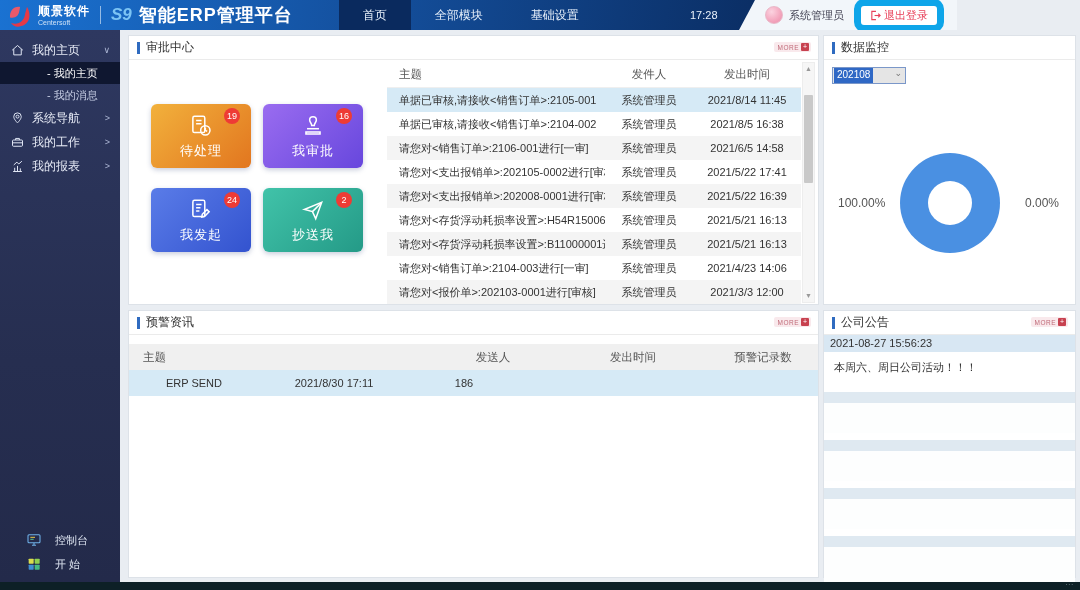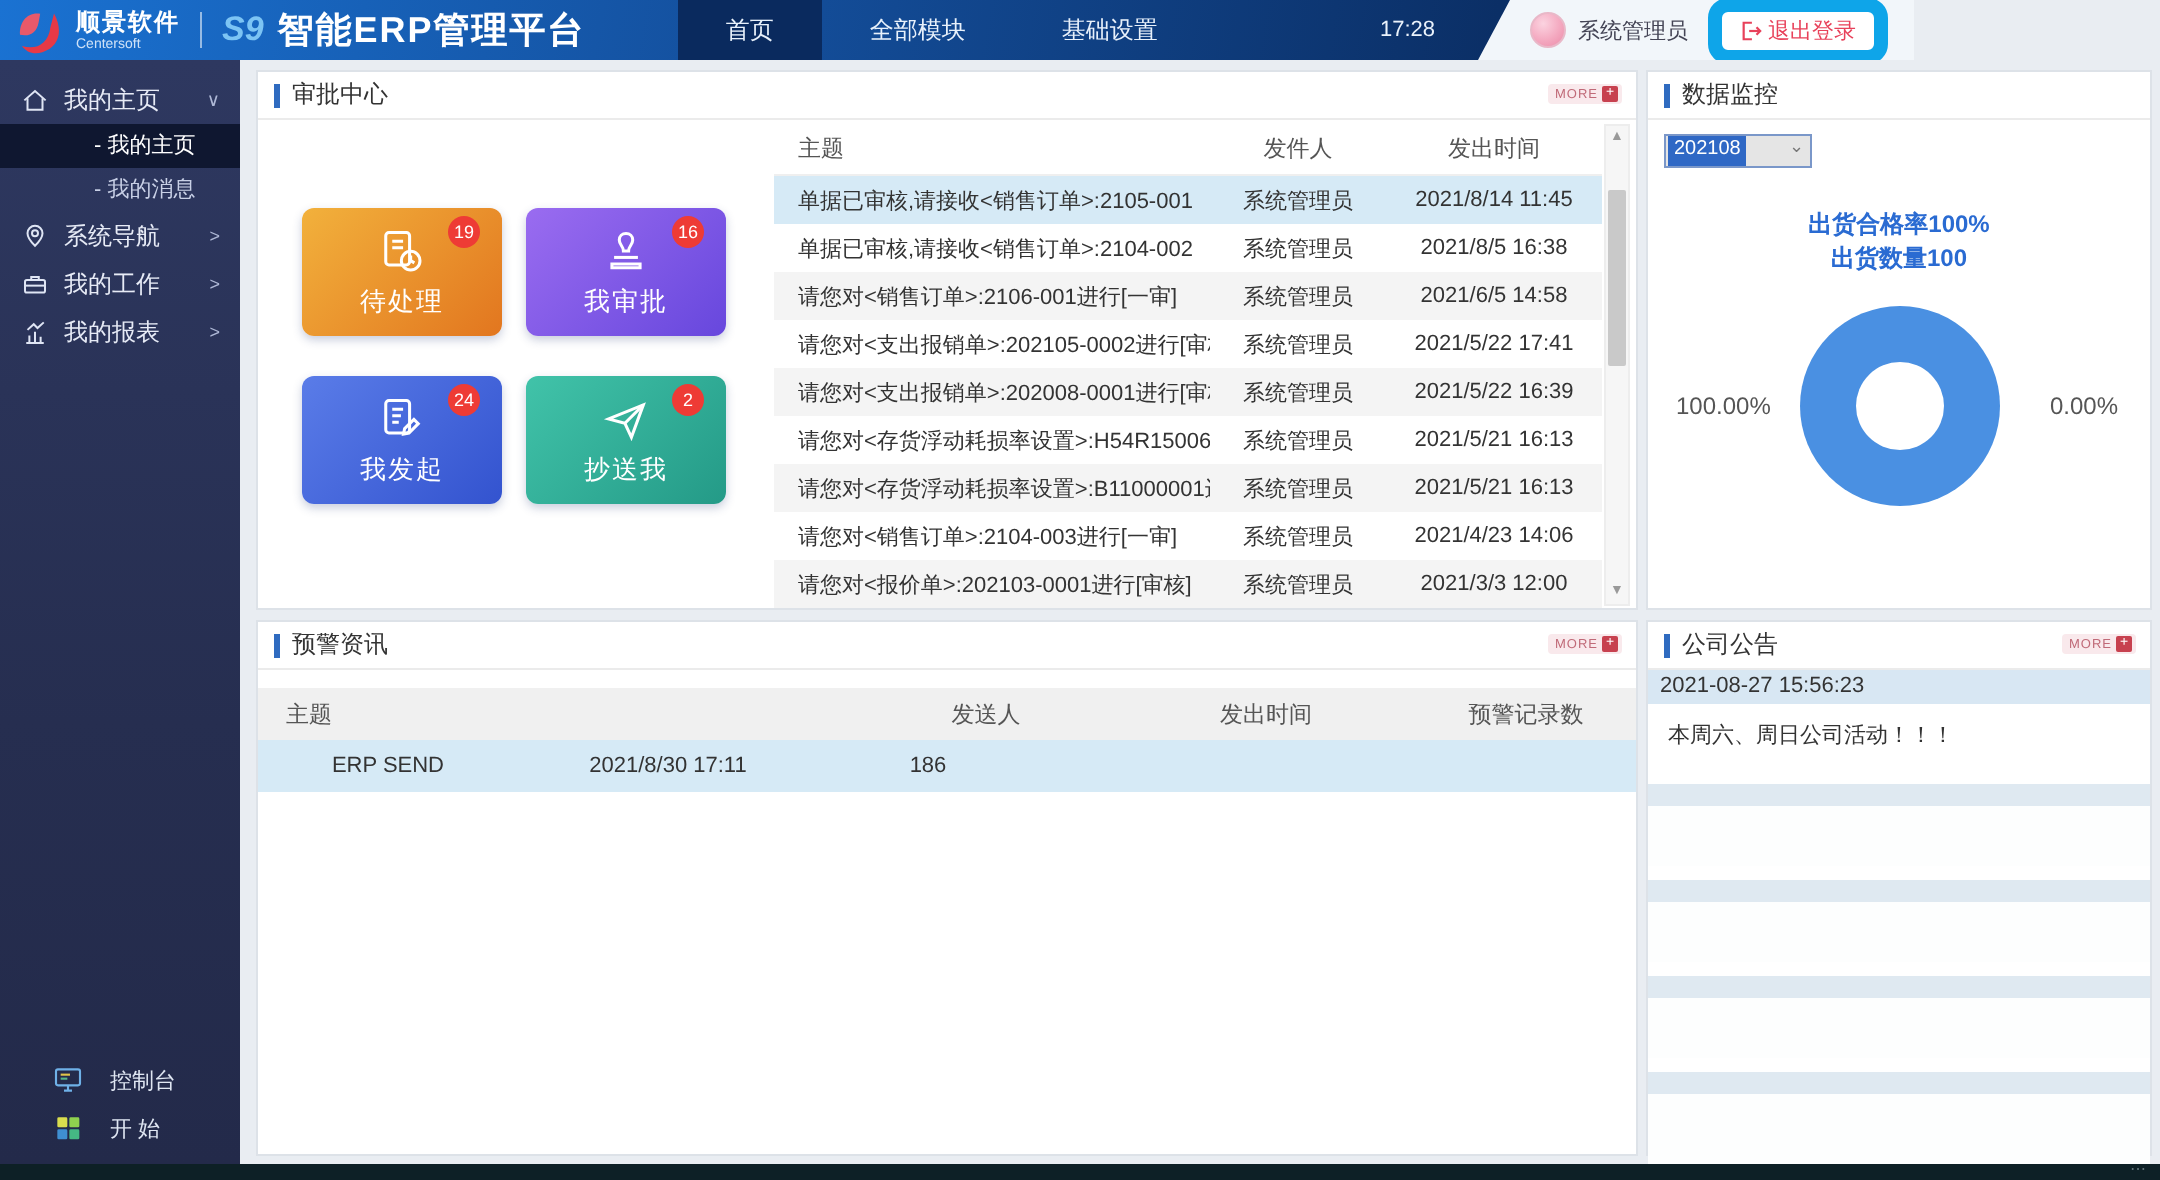--- a/index.html
+++ b/index.html
@@ -344,24 +344,20 @@
 
     <div class="panel p-monitor">
       <div class="panel-head">
         <div class="ph-bar"></div>
         <div class="ph-title">数据监控</div>
       </div>
       <div class="mon-select">
         <span class="sel-val">202108</span>
         <span class="sel-arrow">⌄</span>
       </div>
-      <div class="mon-stats">
-        <div>出货合格率100%</div>
-        <div>出货数量100</div>
-      </div>
       <div class="donut-wrap">
         <div class="d-label d-left">100.00%</div>
         <div class="donut"></div>
         <div class="d-label d-right">0.00%</div>
       </div>
     </div>
 
     <div class="panel p-alerts">
       <div class="panel-head">
         <div class="ph-bar"></div>

